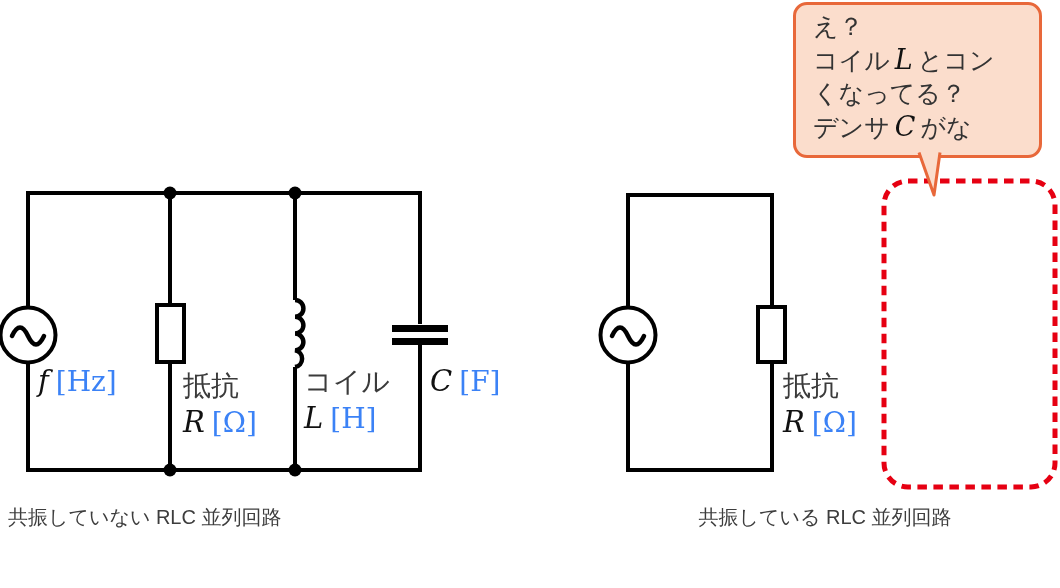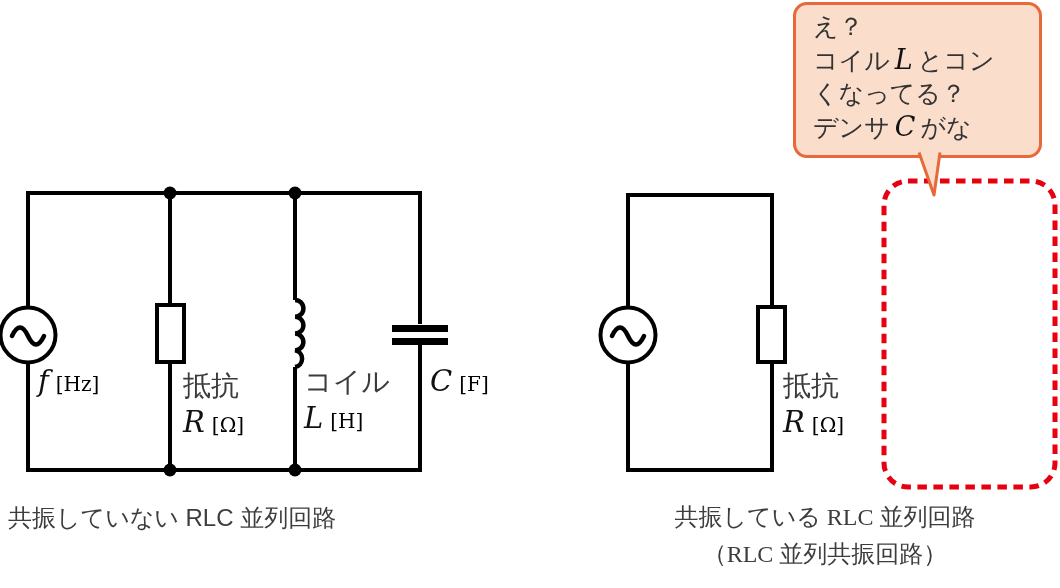--- a/index.html
+++ b/index.html
@@ -42,28 +42,28 @@
     font-style: normal;
     font-size: 19px;
     color: #111111;
     margin-left: -6px;
     margin-right: 7px;
     vertical-align: -5px;
   }
   .munit {
     font-family: "DejaVu Serif", serif;
     font-style: normal;
-    font-size: 20px;
-    color: #000000;
+    font-size: 28px;
+    color: #3b82f6;
   }
   .caption {
     position: absolute;
     z-index: 2;
     color: #3d3d3d;
-    font-size: 24px;
+    font-size: 20px;
     line-height: 37px;
     white-space: nowrap;
   }
   .caption-right {
     text-align: center;
     width: 420px;
   }
   .bubble {
     position: absolute;
     z-index: 1;
@@ -117,23 +117,22 @@
   </div>
 
   <div class="caption" style="left:8px; top:499px;">共振していない RLC 並列回路</div>
 
 
   <div class="label" style="left:783px; top:367px;">
     <div>抵抗</div>
     <div><i class="msym">R</i><span class="munit">[Ω]</span></div>
   </div>
 
-  <div class="caption caption-right" style="left:615px; top:499px;font-family:Liberation Serif, serif;">
+  <div class="caption caption-right" style="left:615px; top:499px;">
     <div>共振している RLC 並列回路</div>
-    <div>（RLC 並列共振回路）</div>
   </div>
 
   <svg width="1060" height="588" viewBox="0 0 1060 588">
 
     <g stroke="#000000" stroke-width="4" fill="none">
       <path d="M28 308 V193 H420 V324"></path>
       <path d="M420 345 V470 H28 V363"></path>
       <path d="M170 193 V305"></path>
       <path d="M170 362 V470"></path>
       <path d="M295 193 V300"></path>

